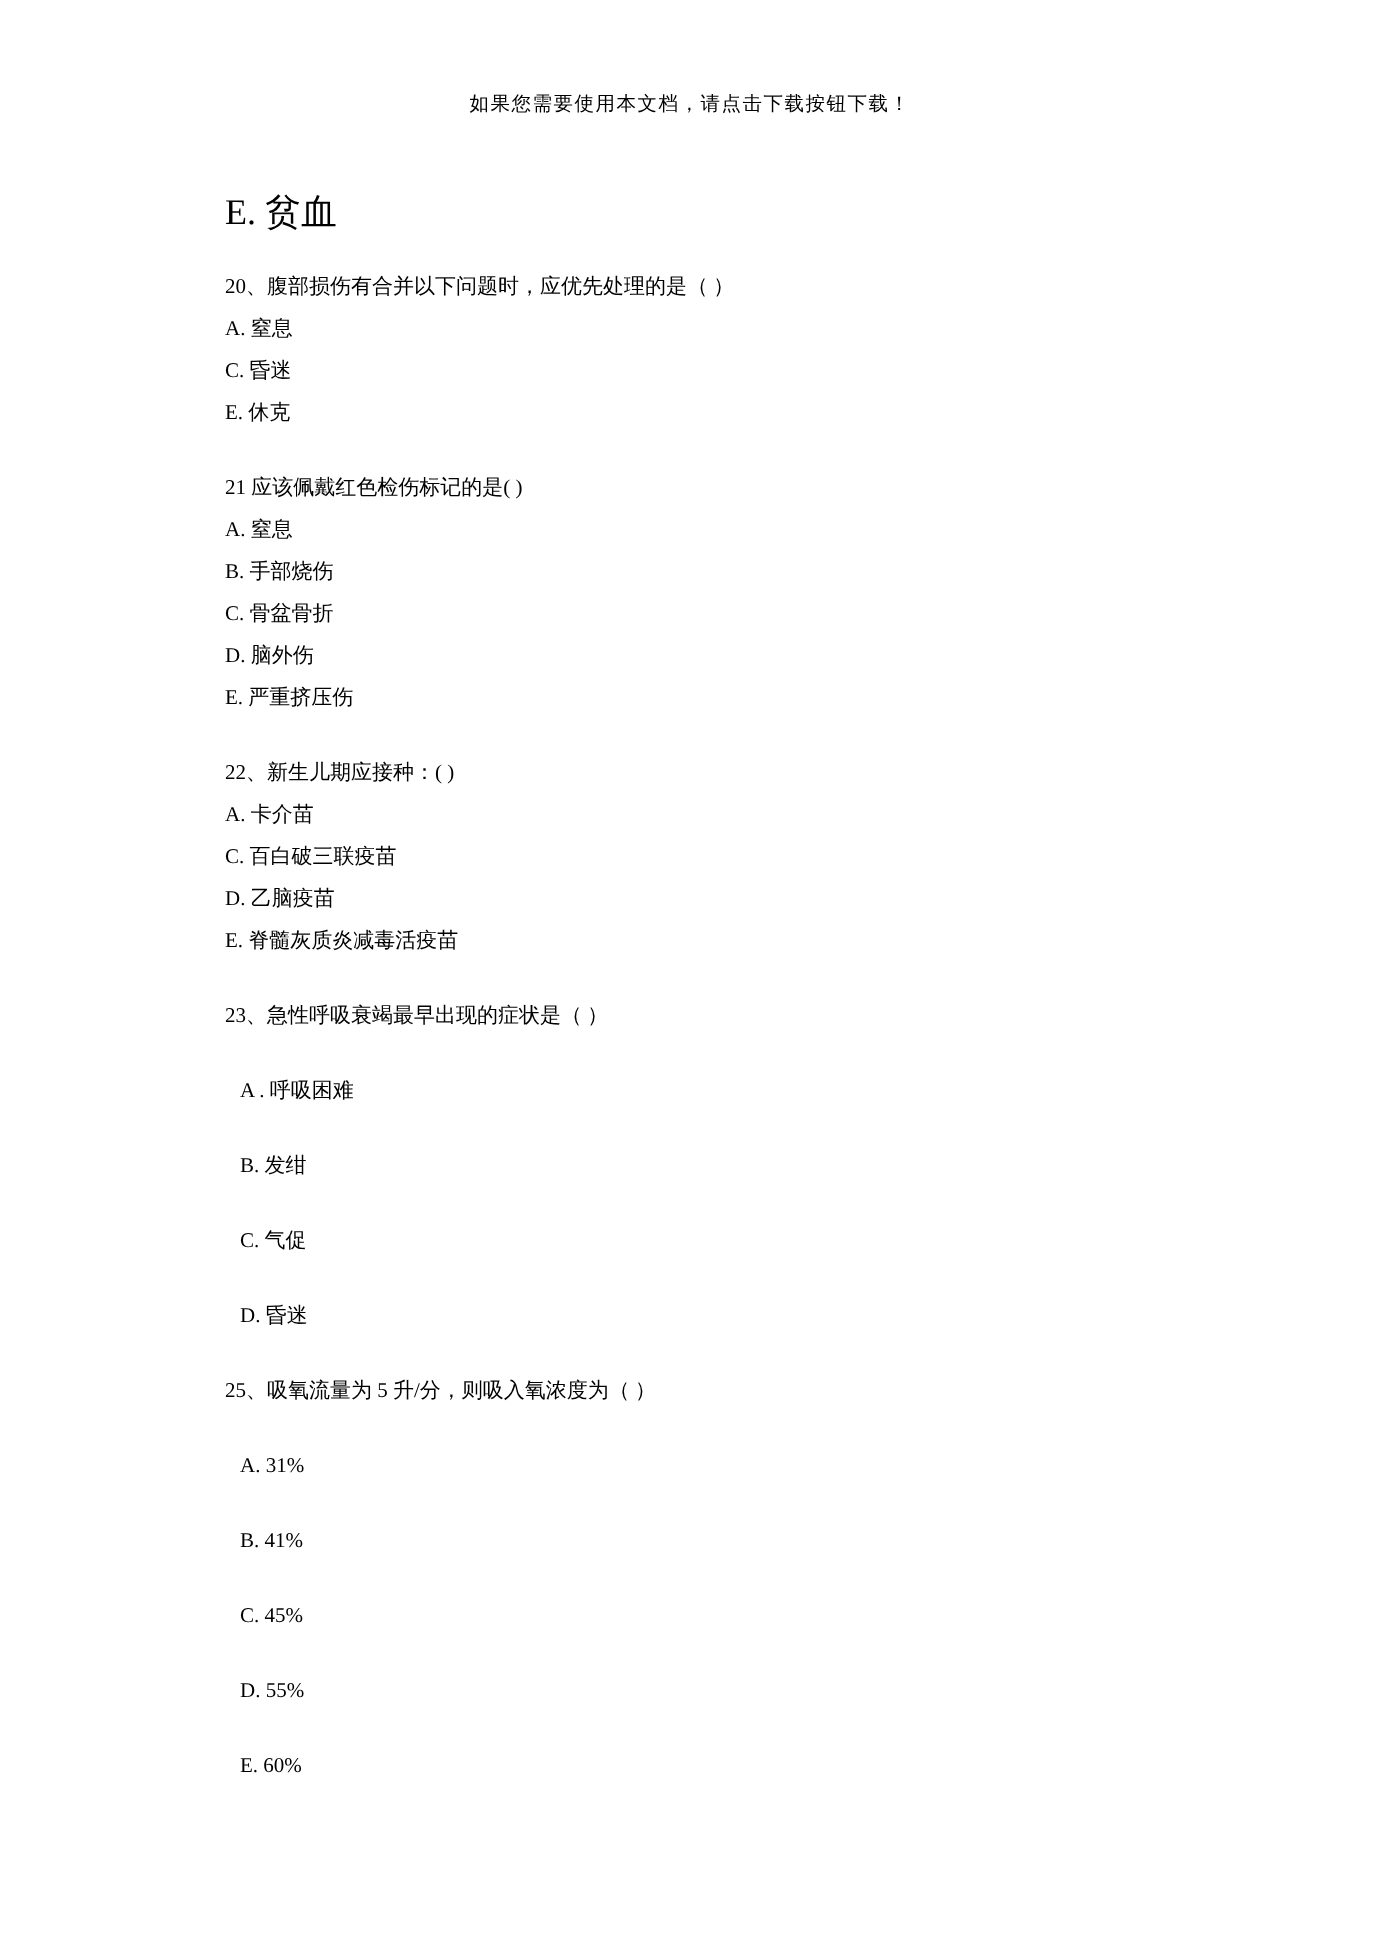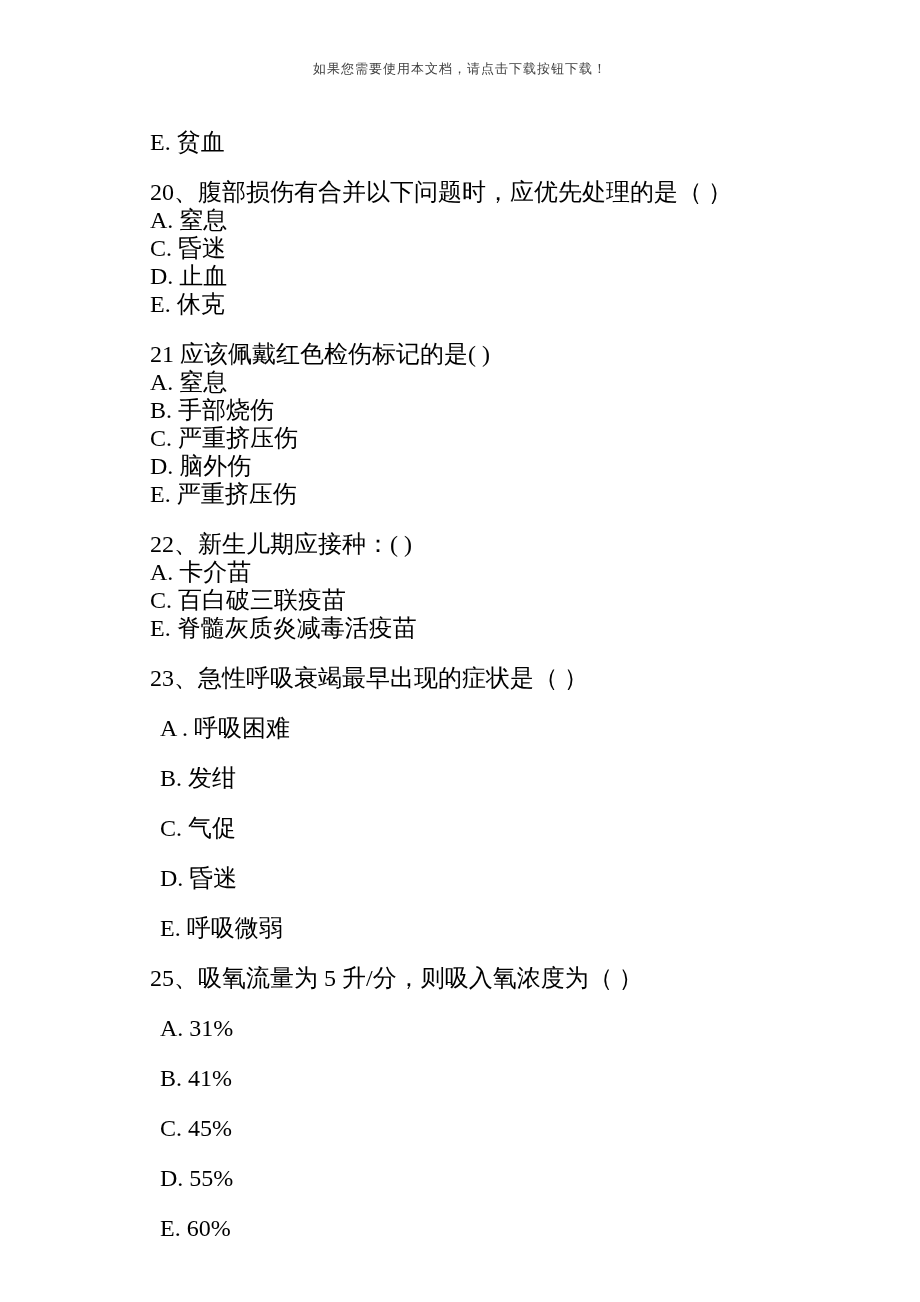--- a/index.html
+++ b/index.html
@@ -14,34 +14,34 @@
   }
   .page {
     box-sizing: border-box;
     width: 920px;
     min-height: 1302px;
     padding: 60px 150px 80px 150px;
   }
   .header-note {
     text-align: center;
     font-size: 13px;
-    color: #404040;
+    color: #000000;
     font-family: "SimSun", "宋体", serif;
     margin-bottom: 50px;
     letter-spacing: 1px;
   }
   .orphan {
     font-size: 24px;
     line-height: 28px;
     margin-bottom: 22px;
     font-family: "SimSun", "宋体", serif;
   }
   .question-block {
     margin-bottom: 22px;
-    font-size: 24px;
+    font-size: 14px;
     line-height: 28px;
     font-family: "SimSun", "宋体", serif;
   }
   .stem {
     margin: 0;
   }
   .opt {
     margin: 0;
   }
   .opt.pad1 { padding-left: 10px; margin-top: 22px; }
@@ -53,44 +53,43 @@
 
   <div class="header-note">如果您需要使用本文档，请点击下载按钮下载！</div>
 
   <div class="orphan">E.  贫血</div>
 
   <div id="questions">
       <div class="question-block">
         <p class="stem">20、腹部损伤有合并以下问题时，应优先处理的是（ ）</p>
         <p class="opt">A.   窒息</p>
         <p class="opt">C. 昏迷</p>
-        <p class="opt">D. 止血</p>
         <p class="opt">E. 休克</p>
       </div>
       <div class="question-block">
         <p class="stem">21 应该佩戴红色检伤标记的是(  )</p>
         <p class="opt">A. 窒息</p>
         <p class="opt">B. 手部烧伤</p>
-        <p class="opt">C. 严重挤压伤</p>
+        <p class="opt">C. 骨盆骨折</p>
         <p class="opt">D. 脑外伤</p>
         <p class="opt">E. 严重挤压伤</p>
       </div>
       <div class="question-block">
         <p class="stem">22、新生儿期应接种：(  )</p>
         <p class="opt">A. 卡介苗</p>
         <p class="opt">C. 百白破三联疫苗</p>
+        <p class="opt">D. 乙脑疫苗</p>
         <p class="opt">E. 脊髓灰质炎减毒活疫苗</p>
       </div>
       <div class="question-block">
         <p class="stem">23、急性呼吸衰竭最早出现的症状是（ ）</p>
         <p class="opt pad1">A . 呼吸困难</p>
         <p class="opt pad1">B.  发绀</p>
         <p class="opt pad1">C. 气促</p>
         <p class="opt pad1">D. 昏迷</p>
-        <p class="opt pad1">E.  呼吸微弱</p>
       </div>
       <div class="question-block">
         <p class="stem">25、吸氧流量为 5 升/分，则吸入氧浓度为（ ）</p>
         <p class="opt pad1">A. 31%</p>
         <p class="opt pad1">B. 41%</p>
         <p class="opt pad1">C. 45%</p>
         <p class="opt pad1">D. 55%</p>
         <p class="opt pad1">E. 60%</p>
       </div>
     </div>

